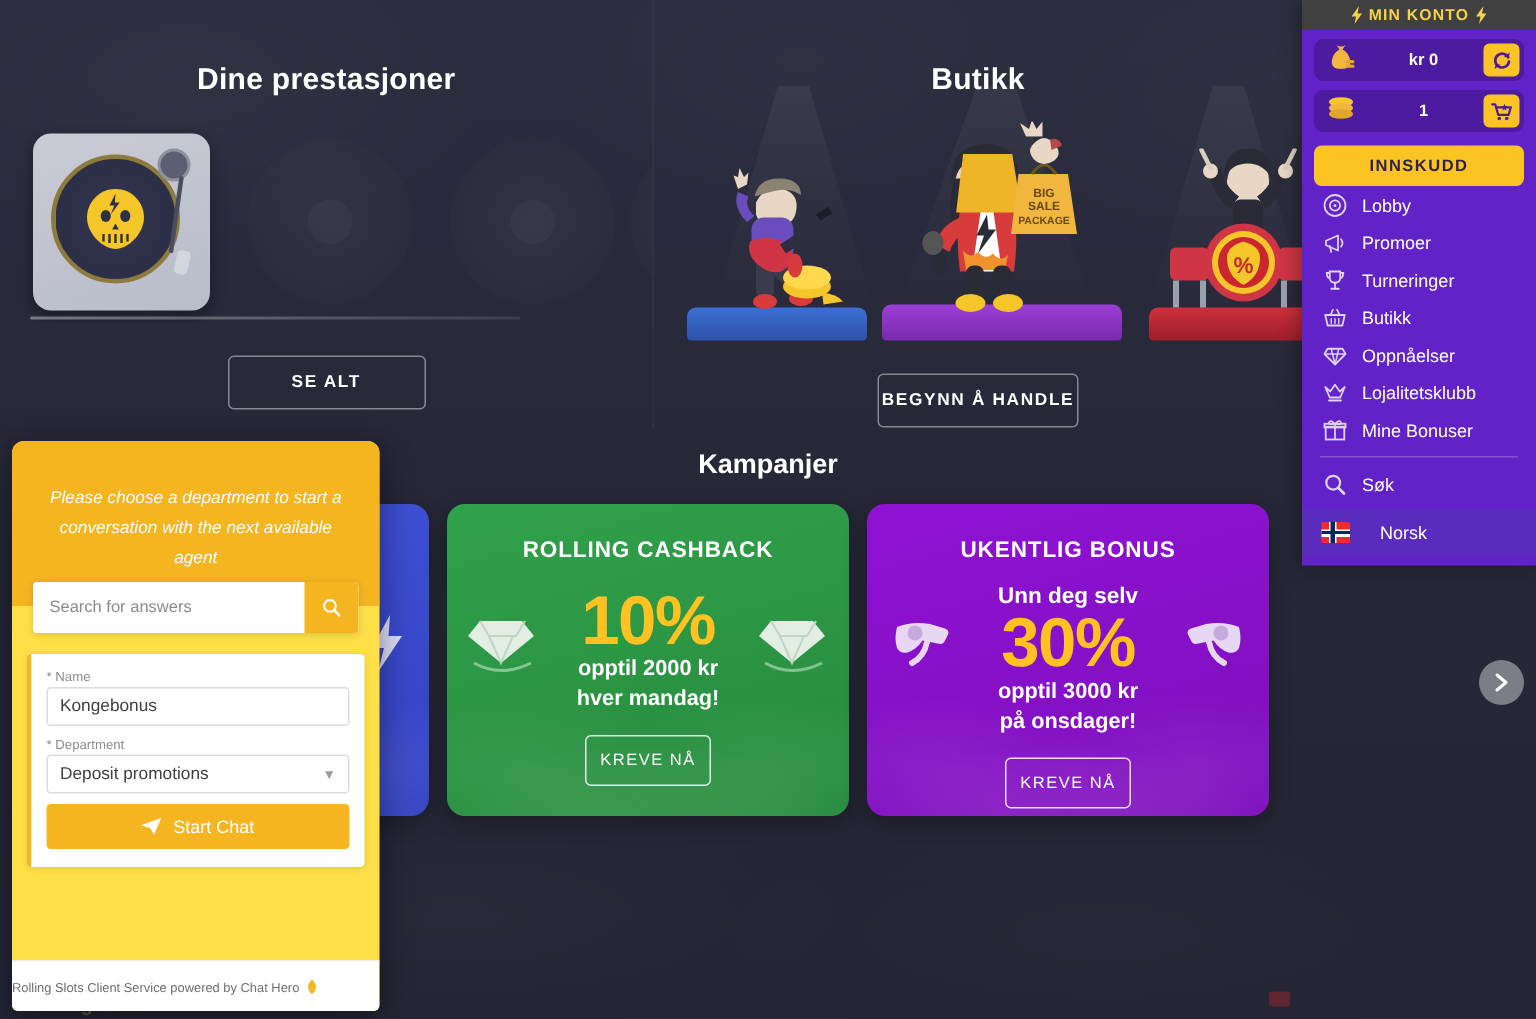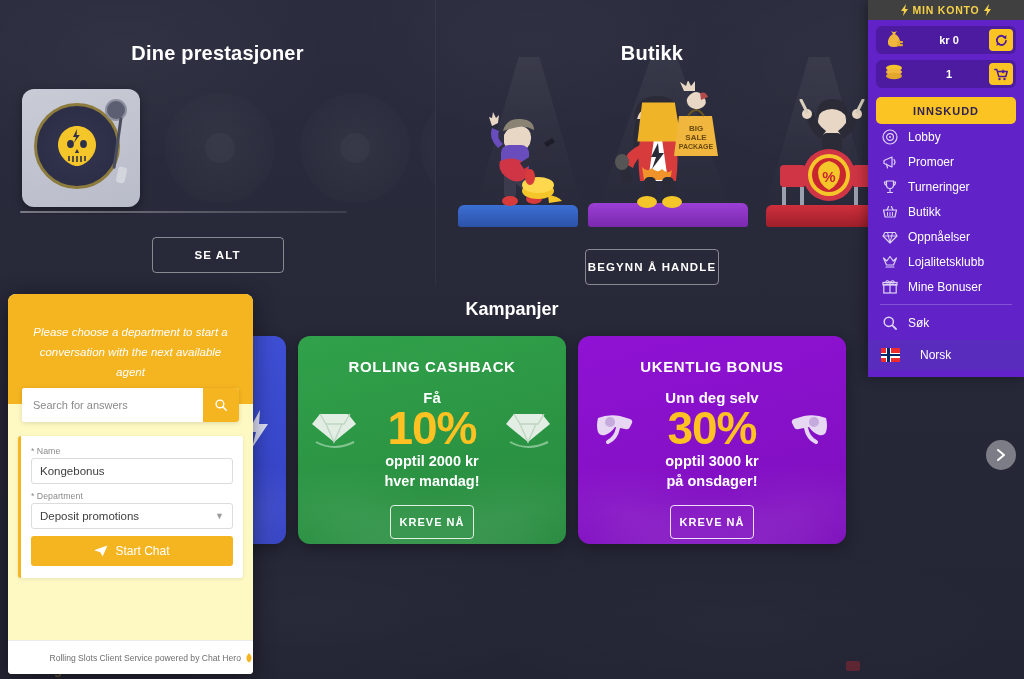--- a/index.html
+++ b/index.html
@@ -190,21 +190,21 @@
   .pc-pct {
     font-size: 46px; font-weight: bold; color: #ffc222;
     line-height: 1.05; letter-spacing: -1px;
   }
   .pc-line { font-size: 14.5px; font-weight: bold; line-height: 1.35; }
   .pc-cta {
     margin: 14px auto 0;
     display: block;
     background: transparent;
     border: 1px solid rgba(255,255,255,.85);
-    color: #fff; font-size: 11px; font-weight: bold;
+    color: #fff; font-size: 11px; font-weight: normal;
     letter-spacing: 1px; border-radius: 4px;
     padding: 10px 0; width: 84px; cursor: pointer;
     font-family: "Liberation Sans", sans-serif;
   }
   .pc-side-l, .pc-side-r {
     position: absolute; top: 72px; z-index: 2; opacity: .92;
   }
   .pc-side-l { left: 14px; }
   .pc-side-r { right: 14px; }
 
@@ -286,21 +286,21 @@
     background:#fff;
   }
   .flag-in1 { position:absolute; left:6.3px; top:0; width:2.4px; height:100%; background:#002868; z-index:2;}
   .flag-in2 { position:absolute; top:5.8px; left:0; width:100%; height:2.4px; background:#002868; z-index:2;}
 
   
   .chat {
     position: absolute;
     left: 8px; top: 294px;
     width: 245px; height: 380px;
-    background: #fef9c3;
+    background: #fde047;
     border-radius: 8px 8px 4px 4px;
     overflow: hidden;
     z-index: 6;
     box-shadow: 0 5px 22px rgba(0,0,0,.45);
     color: #444;
     font-size: 11px;
   }
   .chat-head {
     background: #f5b521;
     padding: 28px 16px 22px;
@@ -354,21 +354,21 @@
     display: flex; align-items: center; justify-content: center; gap: 7px;
     width: 100%; height: 30px; margin-top: 4px;
     background: #f5b521; border: none; border-radius: 3px;
     color: #fff; font-size: 12px; cursor: pointer;
     font-family: "Liberation Sans", sans-serif;
   }
   .chat-foot {
     position: absolute; left: 0; right: 0; bottom: 0;
     height: 34px; background: #fff;
     border-top: 1px solid #ececec;
-    display: flex; align-items: center; justify-content: flex-end;
+    display: flex; align-items: center; justify-content: flex-start;
     gap: 4px;
     font-size: 8.6px; color: #6e6e6e;
   }
 
   .brand-ghost {
     position: absolute; left: 16px; bottom: 2px;
     font-size: 13px; color: rgba(255,214,80,.30);
     font-weight: bold; z-index: 1; letter-spacing: .3px;
   }
   .red-ghost {
@@ -527,21 +527,20 @@
           <path d="M4 34 q18 10 38 0" fill="none" stroke="#bfe4c4" stroke-width="2" opacity=".65"></path>
         </svg>
         <svg class="pc-side-r" width="46" height="42" viewBox="0 0 46 42">
           <path d="M8 6 h28 l8 10 -22 18 -22 -18 z" fill="#f2f6f2"></path>
           <path d="M8 6 l6 10 h18 l6 -10" fill="none" stroke="#cddbcd" stroke-width="1.4"></path>
           <path d="M14 16 l8 18 8 -18" fill="none" stroke="#cddbcd" stroke-width="1.4"></path>
           <path d="M4 34 q18 10 38 0" fill="none" stroke="#bfe4c4" stroke-width="2" opacity=".65"></path>
         </svg>
         <div class="pc-inner">
           <div class="pc-head">ROLLING CASHBACK</div>
-          <div class="pc-sub">Få</div>
           <div class="pc-pct">10%</div>
           <div class="pc-line">opptil 2000 kr</div>
           <div class="pc-line">hver mandag!</div>
           <button class="pc-cta">KREVE NÅ</button>
         </div>
       </div>
 
       <div class="promo-card pc-purple">
         <div class="veil"></div>
         <svg class="pc-side-l" width="48" height="40" viewBox="0 0 48 40">

